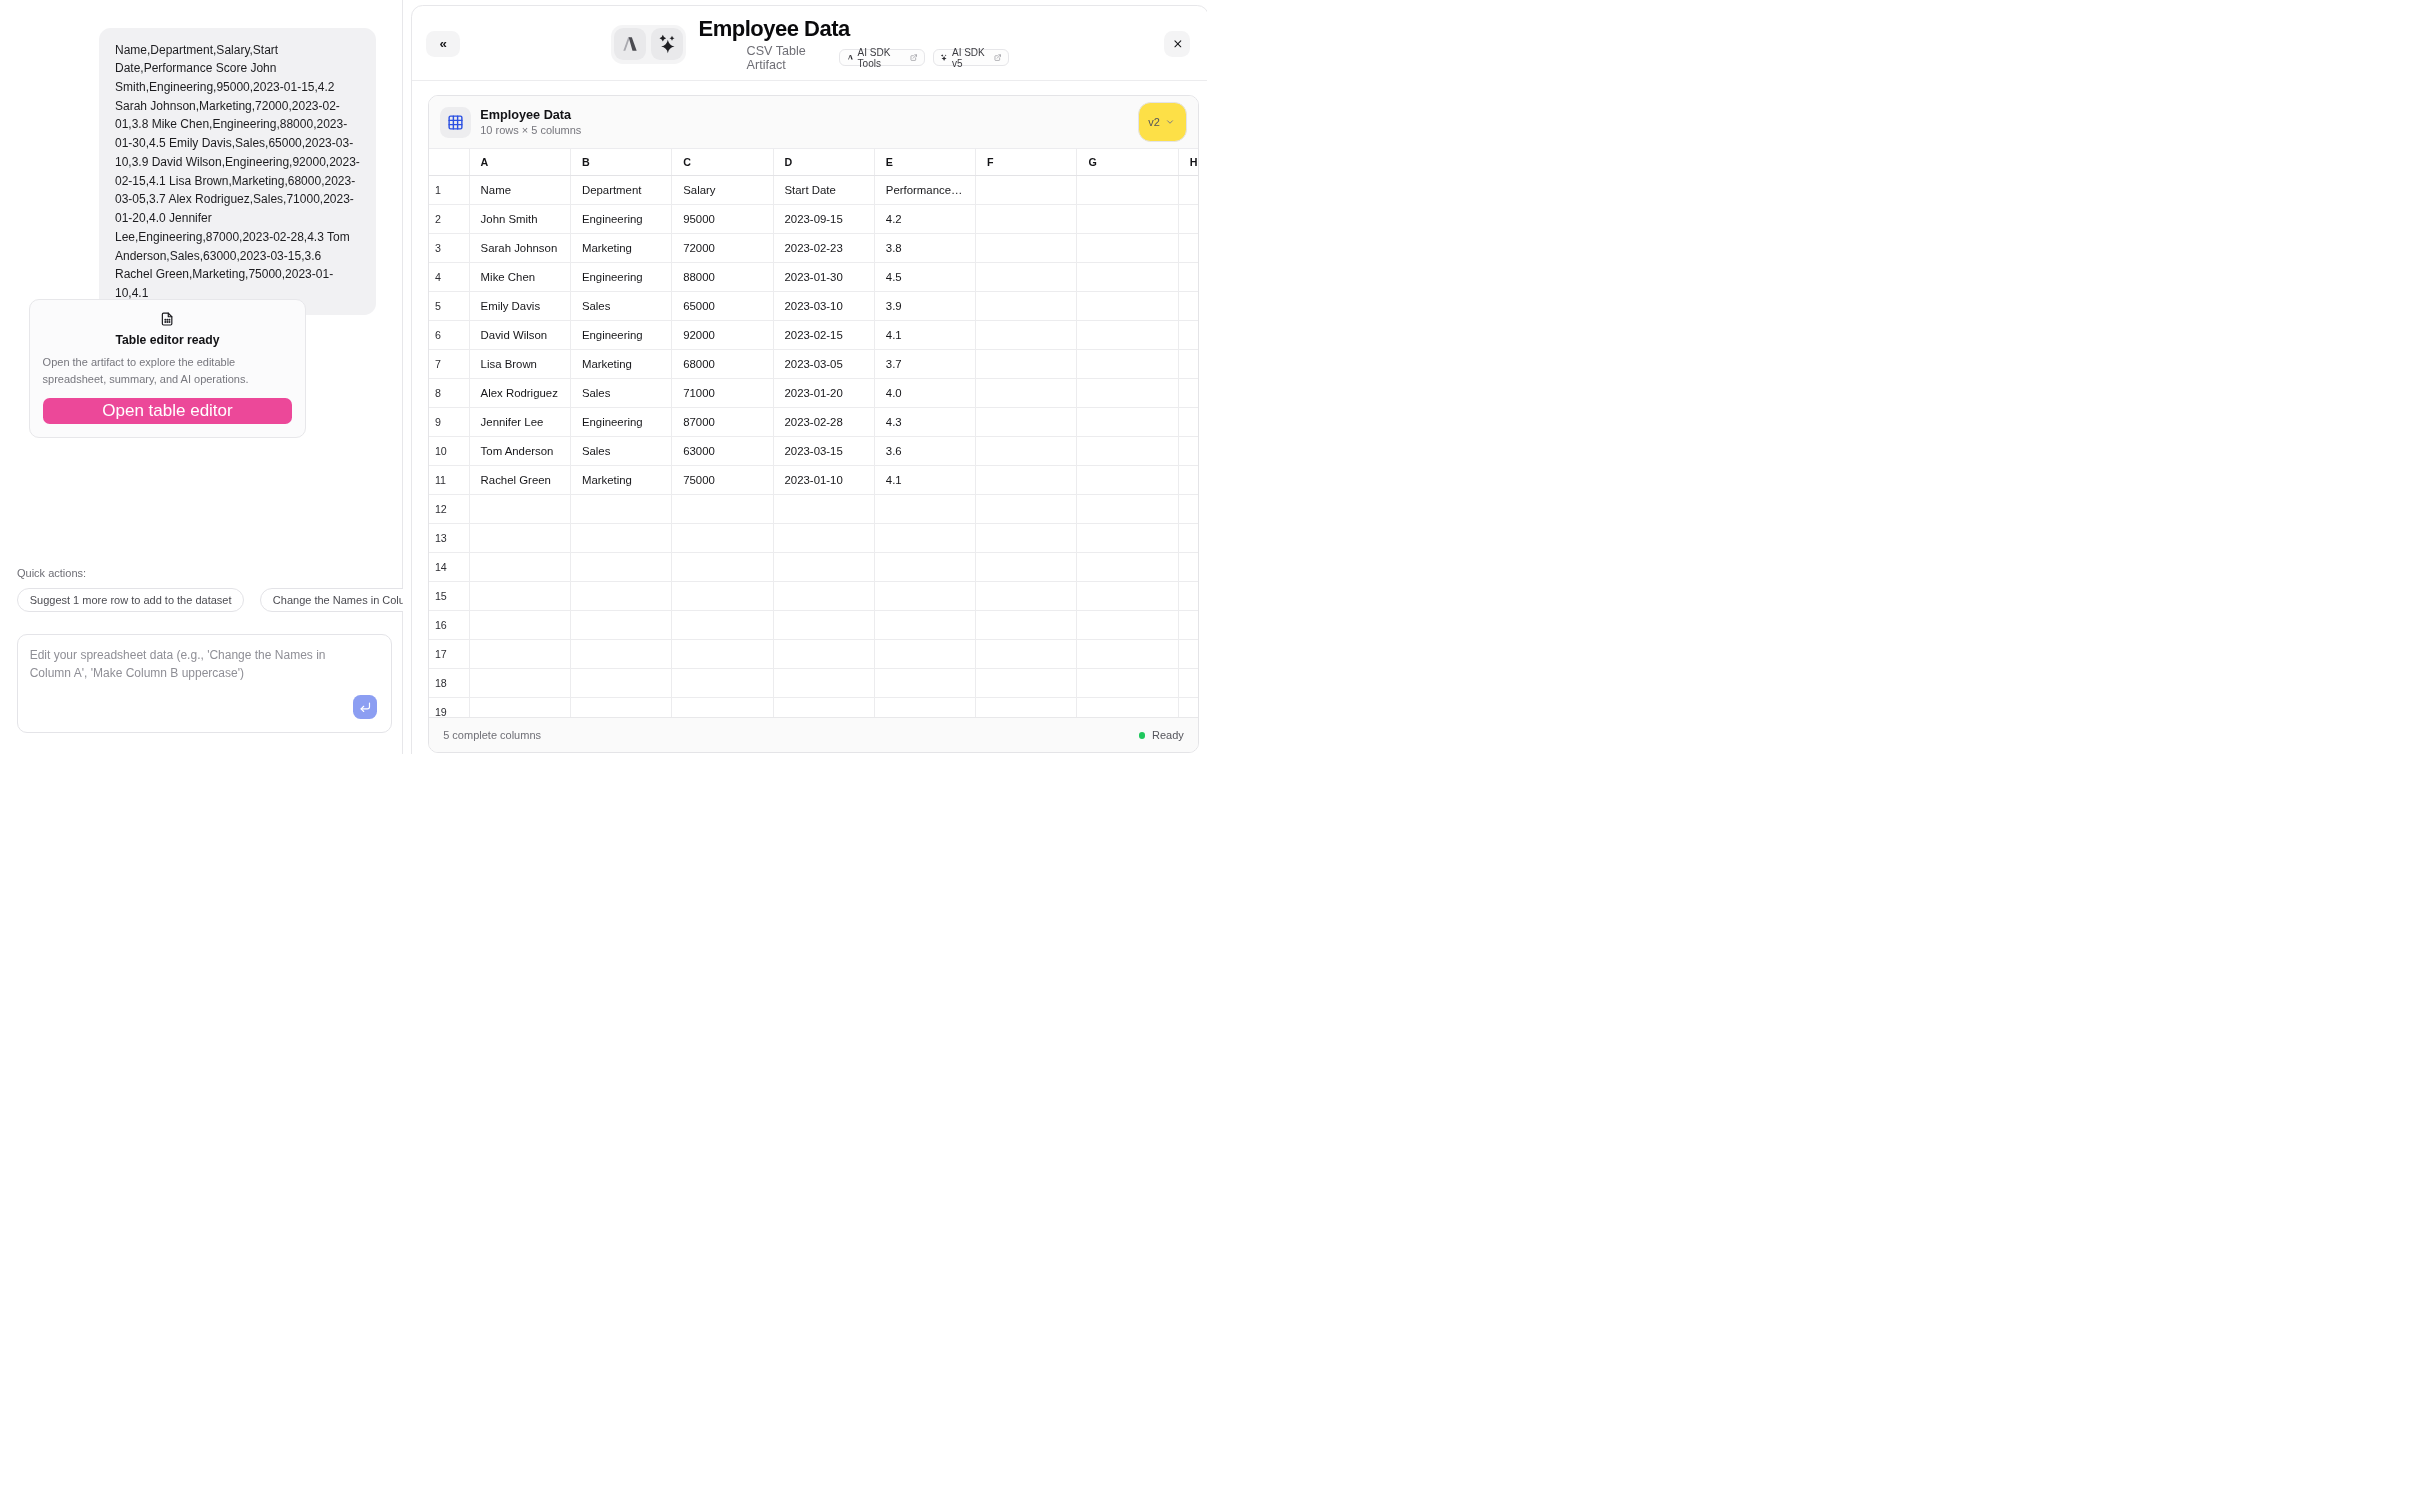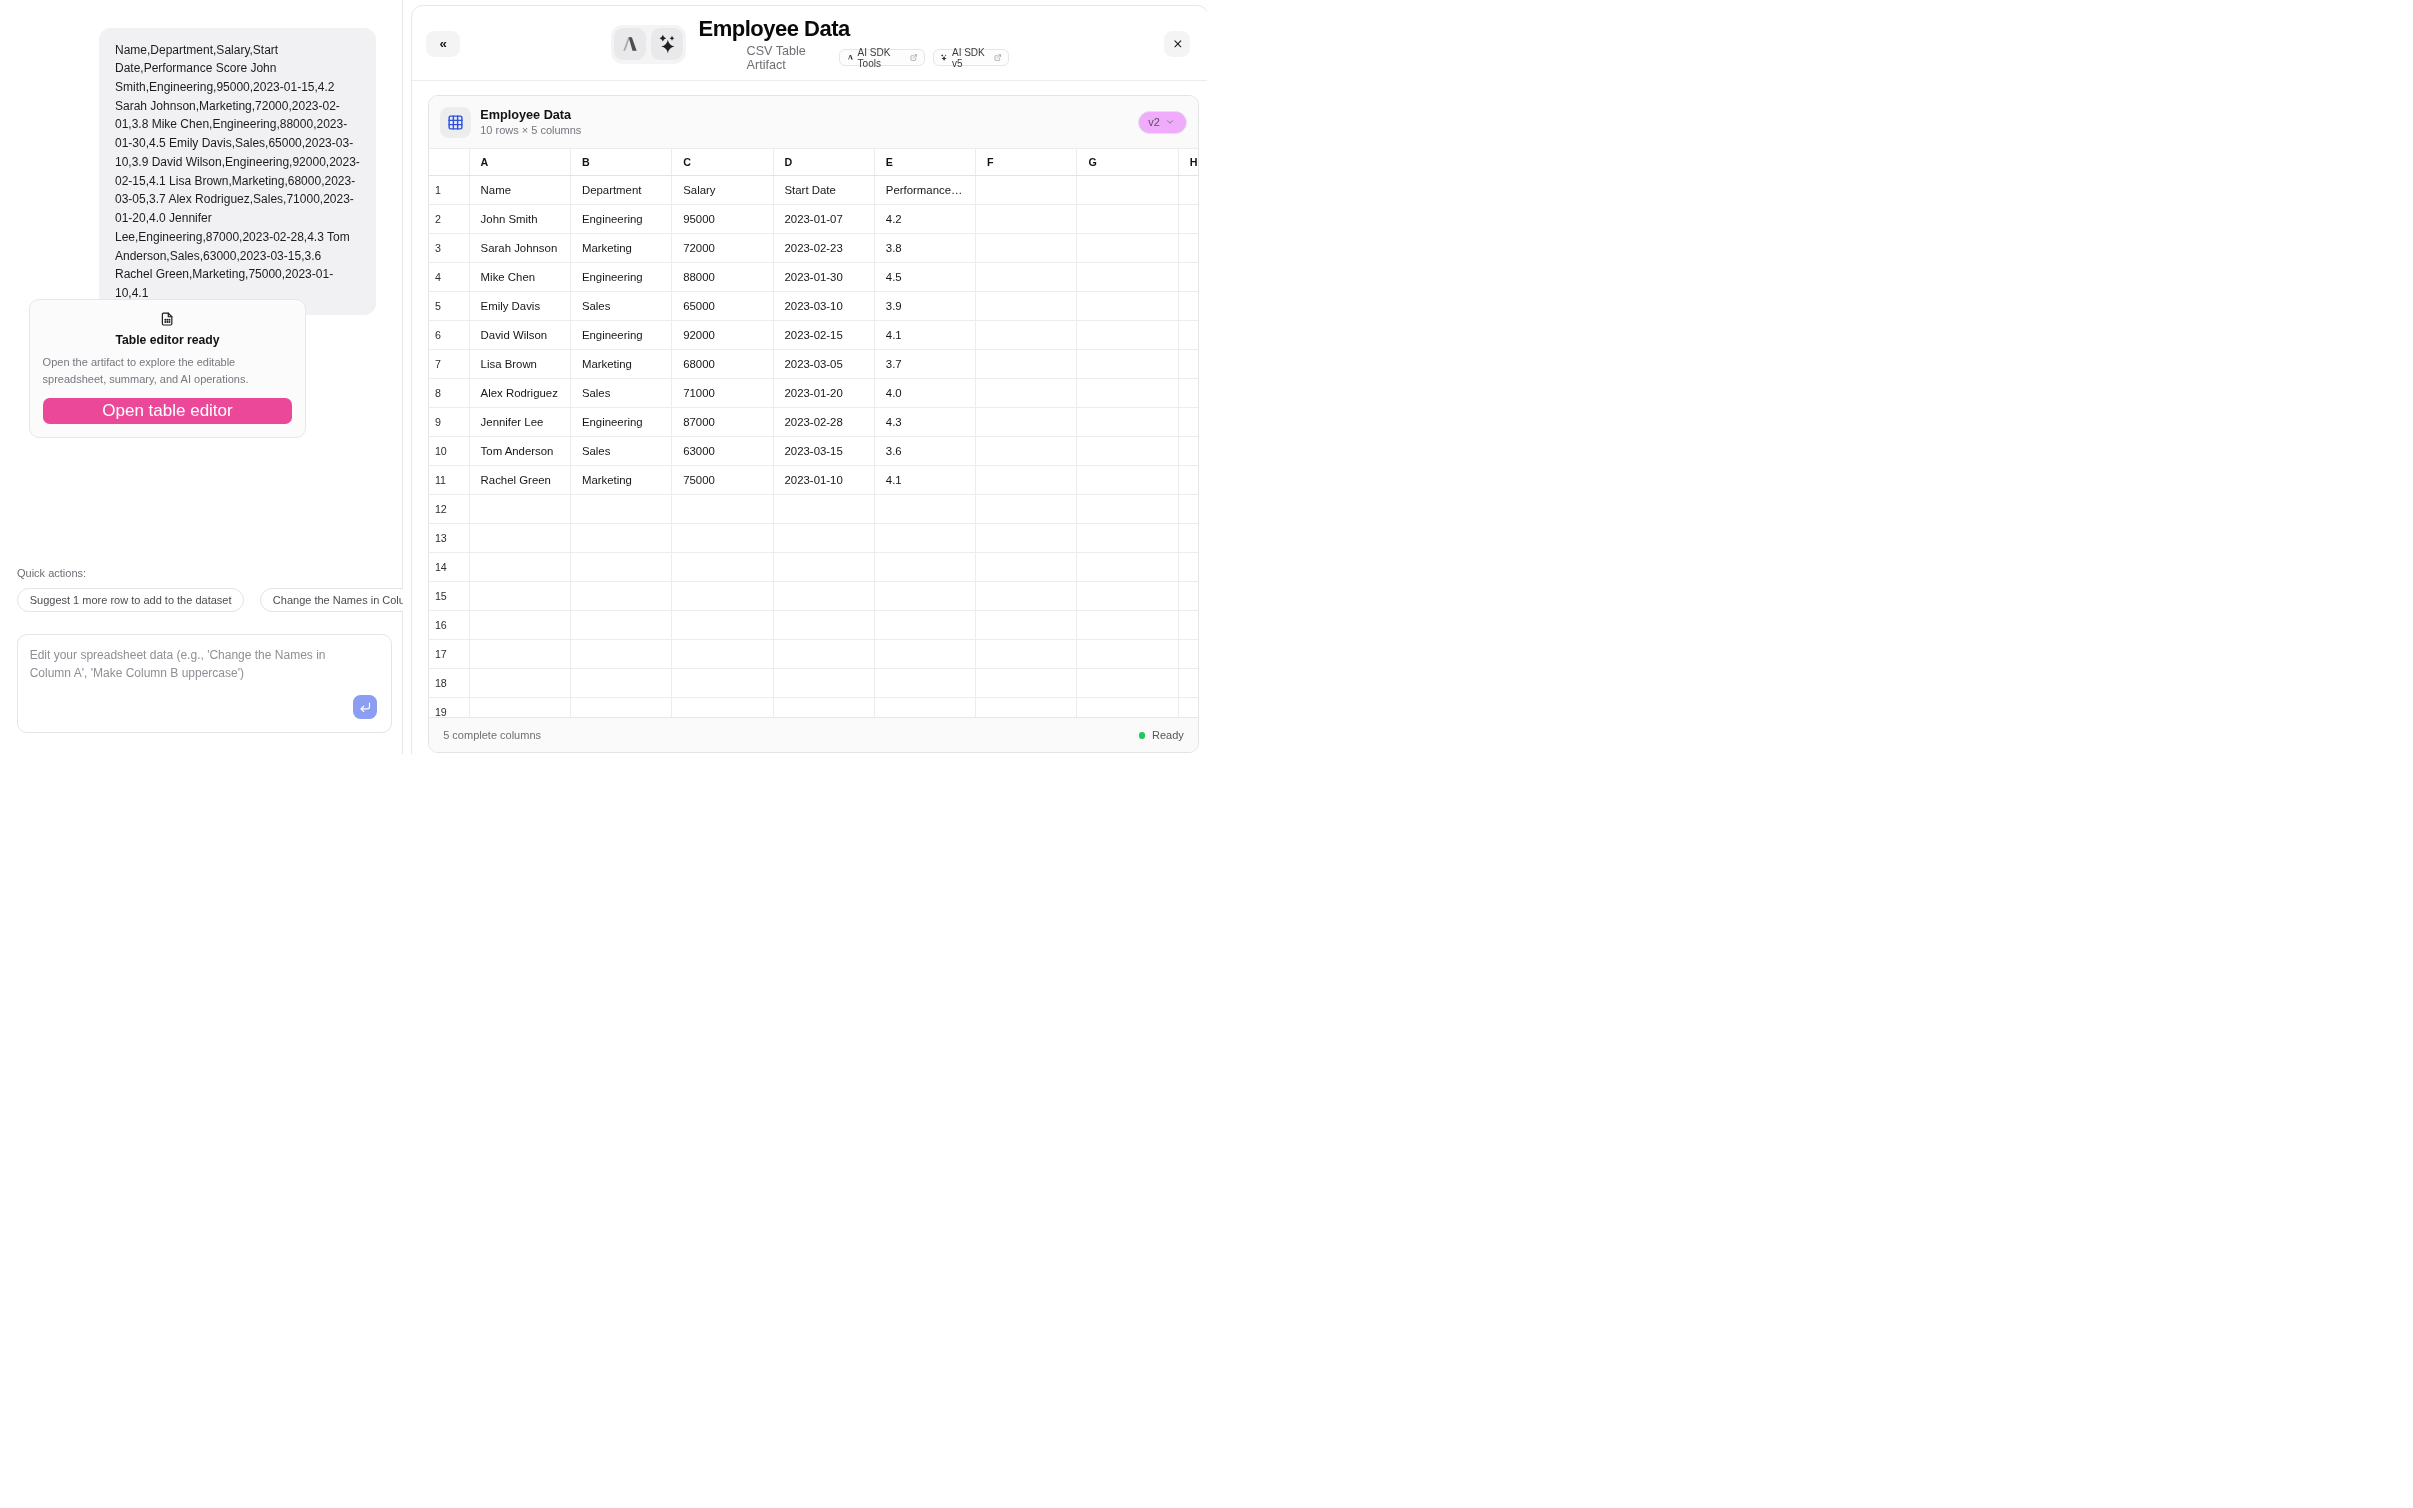--- a/index.html
+++ b/index.html
@@ -63,22 +63,22 @@
   .artifact-body { position:absolute; left:0; right:0; top:75px; bottom:0; }
   .sheet-card { position:absolute; left:16px; top:14.2px; width:771px; bottom:1.7px;
     border:0.8px solid #e4e4e7; border-radius:10px; overflow:hidden; background:#fff;
     display:flex; flex-direction:column; }
   .sheet-head { height:53px; flex:0 0 53px; background:#fafafa; border-bottom:0.8px solid #ececef;
     display:flex; align-items:center; padding:0 11px; gap:9.2px; }
   .sheet-icon-tile { width:31px; height:31px; border-radius:8.4px; background:#ededef;
     display:flex; align-items:center; justify-content:center; }
   .sheet-title { font-size:12.7px; font-weight:700; color:#131316; }
   .sheet-dims { font-size:11px; color:#76767d; margin-top:2.5px; }
-  .version-select { margin-left:auto; height:23px; min-width:49px; padding:0 9.2px;
-    border:0.8px solid #e3e3e7; border-radius:12.6px; background:#f0abfc;
+  .version-select { margin-left:auto; height:40px; min-width:49px; padding:0 9.2px;
+    border:0.8px solid #e3e3e7; border-radius:12.6px; background:#fde047;
     display:flex; align-items:center; gap:5px; font-size:11px; color:#55555a; cursor:pointer; }
   .grid-wrap { flex:1 1 auto; overflow:hidden; background:#fff; }
   table.sheet { border-collapse:collapse; table-layout:fixed; width:851px; }
   table.sheet thead th { height:26px; font-size:10.7px; font-weight:700; color:#141417;
     text-align:left; padding:0 0 0 11px; background:#fff;
     border-bottom:0.8px solid #e3e3e6; border-right:0.8px solid #ececee; }
   table.sheet thead th.corner { padding:0; }
   table.sheet tbody th { height:29px; font-size:10.7px; font-weight:400; color:#2e2e33;
     text-align:left; padding-left:5.9px; background:#fff;
     border-bottom:0.8px solid #ececee; border-right:0.8px solid #ececee; }
@@ -261,21 +261,21 @@
                   <td>Performance Score</td>
                   <td></td>
                   <td></td>
                   <td></td>
                 </tr>
                 <tr>
                   <th>2</th>
                   <td>John Smith</td>
                   <td>Engineering</td>
                   <td>95000</td>
-                  <td>2023-01-07</td>
+                  <td>2023-09-15</td>
                   <td>4.2</td>
                   <td></td>
                   <td></td>
                   <td></td>
                 </tr>
                 <tr>
                   <th>3</th>
                   <td>Sarah Johnson</td>
                   <td>Marketing</td>
                   <td>72000</td>

